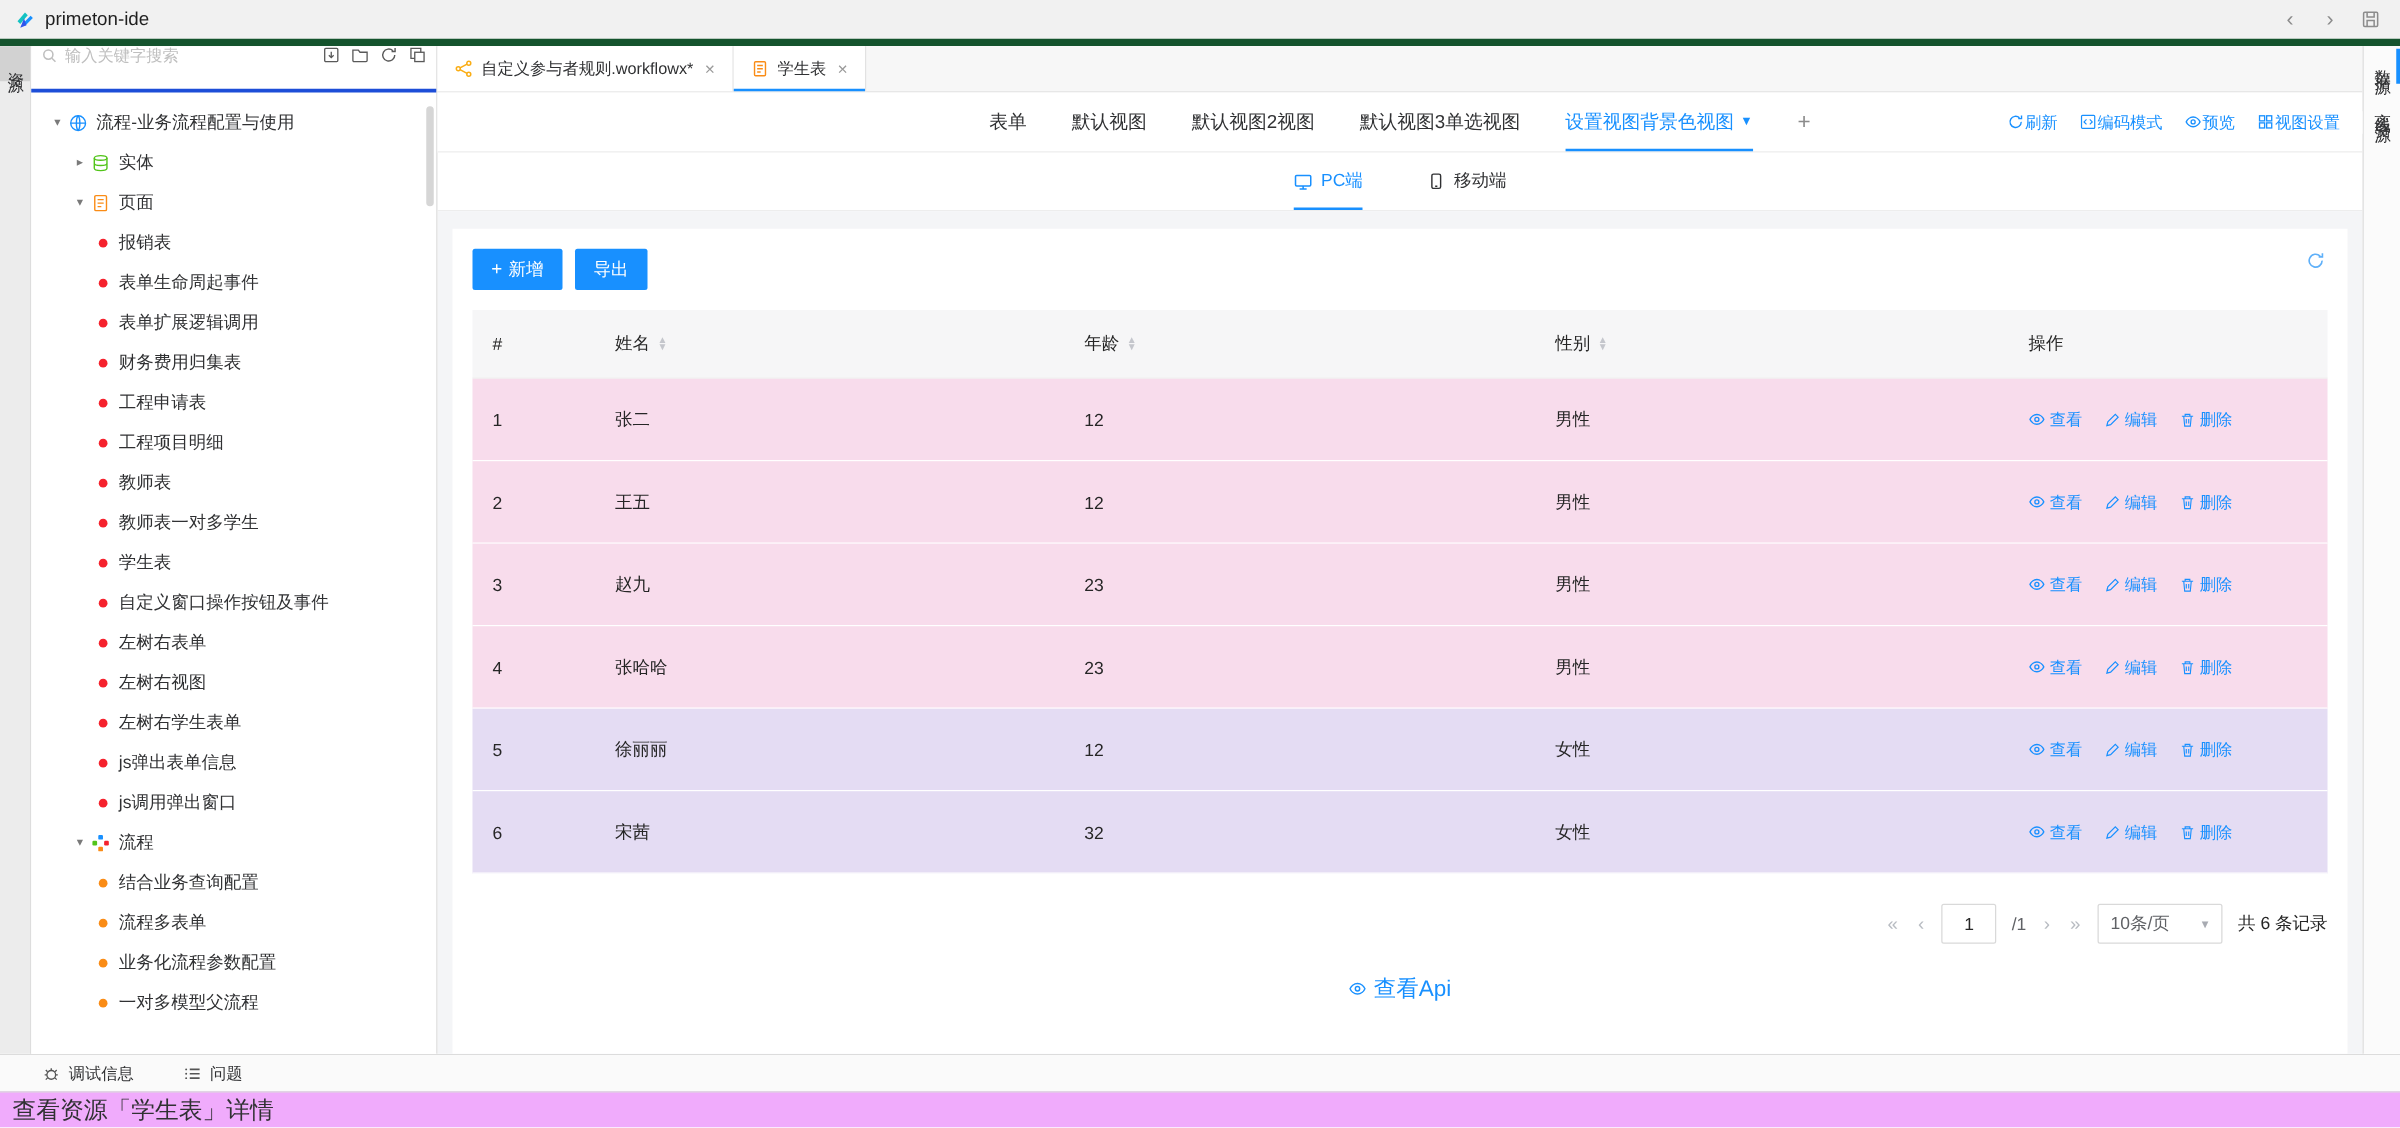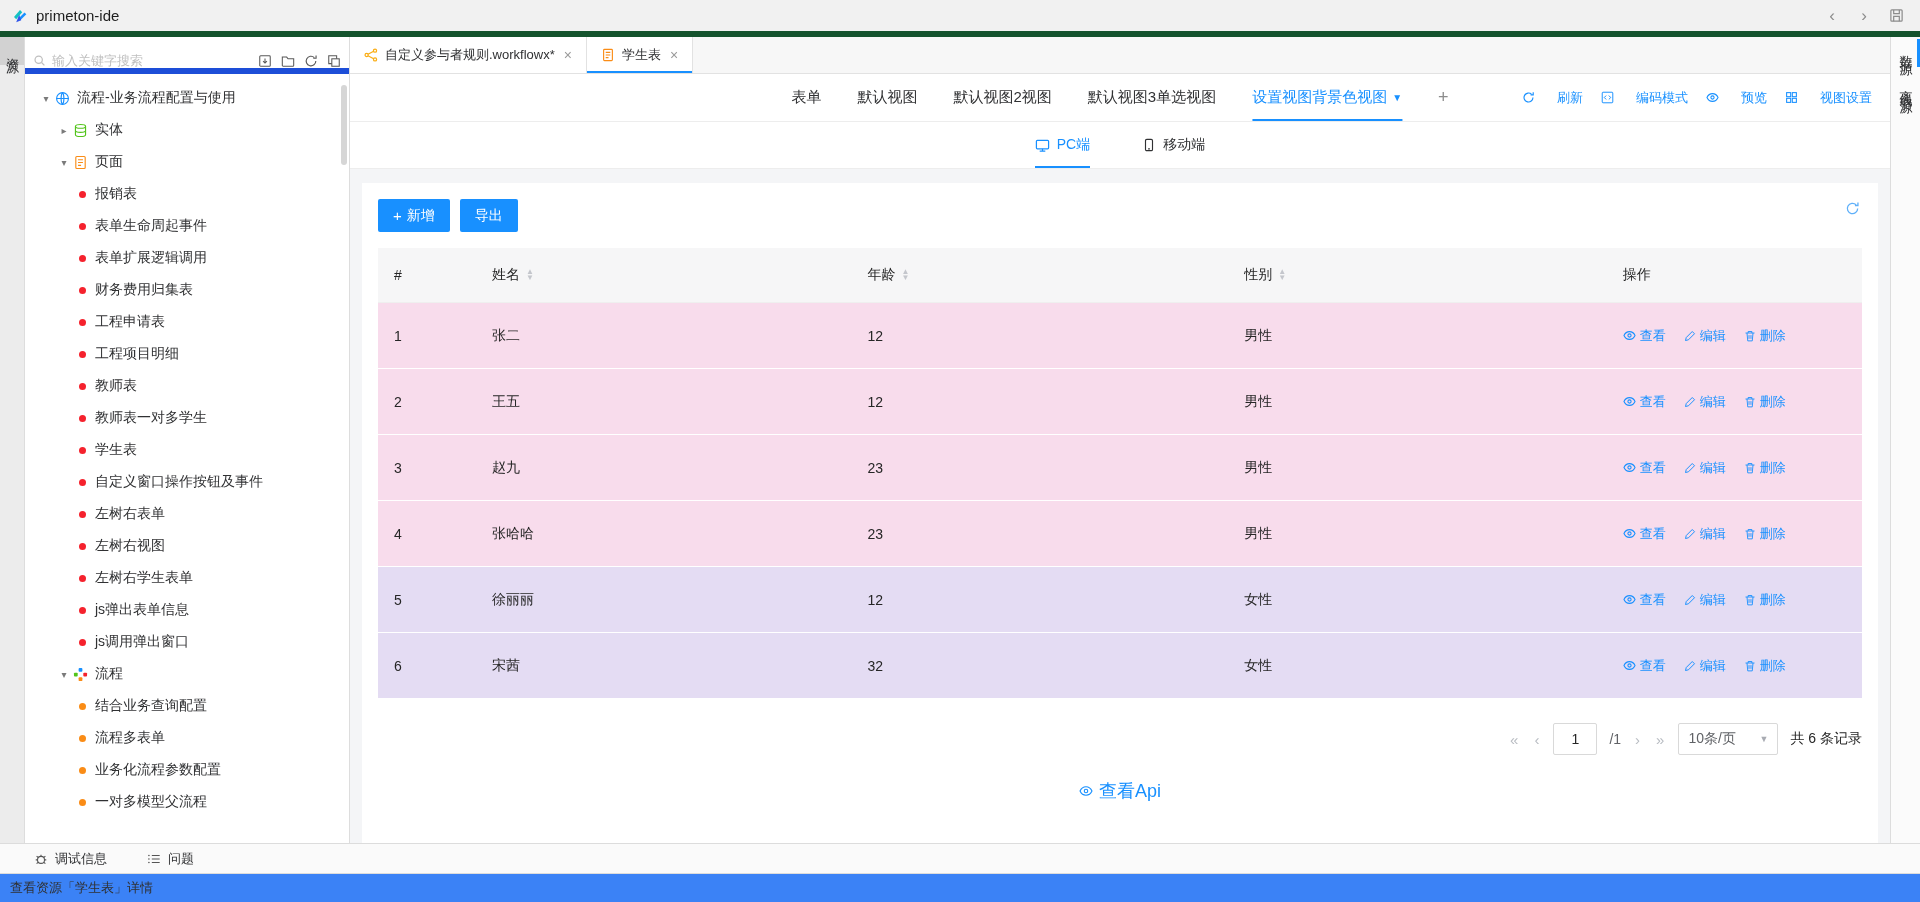--- a/index.html
+++ b/index.html
@@ -24,21 +24,21 @@
   .left-strip{width:25px;background:#ececec;border-right:1px solid #ddd;flex-shrink:0;}
   .strip-tab{background:#d2d2d2;padding:10px 0;display:flex;justify-content:center;cursor:pointer;}
   .vtext{writing-mode:vertical-rl;letter-spacing:4px;font-size:13px;color:#303133;}
 
   .right-strip{width:30px;background:#fbfbfb;border-left:1px solid #ddd;flex-shrink:0;position:relative;padding-top:8px;display:flex;flex-direction:column;align-items:center;gap:22px;}
   .right-strip .r-tab{cursor:pointer;}
   .right-indicator{position:absolute;right:0;top:2px;width:3px;height:28px;background:var(--accent);}
 
   
   .sidebar{width:325px;background:#fff;border-right:1px solid #ddd;flex-shrink:0;display:flex;flex-direction:column;position:relative;}
-  .search-row{height:37px;border-bottom:6px solid #1d4ed8;display:flex;align-items:flex-end;padding:0 8px;gap:24px;flex-shrink:0;}
+  .search-row{height:37px;border-bottom:3px solid #1d4ed8;display:flex;align-items:flex-start;padding:0 8px;gap:24px;flex-shrink:0;}
   .search-box{flex:1;display:flex;align-items:center;gap:6px;min-width:0;}
   .search-box input{border:none;outline:none;flex:1;font-size:13px;color:#303133;min-width:0;background:transparent;}
   .search-box input::placeholder{color:#bfbfbf;}
   .side-icons{display:flex;gap:9px;color:#595959;flex-shrink:0;}
   .side-icons span{cursor:pointer;}
   .tree{flex:1;padding:8px 0;overflow:hidden;font-size:14px;}
   .tree-item{display:flex;align-items:center;height:32px;cursor:pointer;white-space:nowrap;}
   .lv1{padding-left:12px;}
   .lv2{padding-left:30px;}
   .lv3{padding-left:50px;}
@@ -58,21 +58,21 @@
   .close{color:#9a9a9a;font-size:14px;margin-left:2px;cursor:pointer;}
 
   .view-row{height:48px;border-bottom:1px solid #ededed;position:relative;background:#fff;display:flex;align-items:center;flex-shrink:0;}
   .view-tabs{position:absolute;left:50%;transform:translateX(-50%);display:flex;align-items:stretch;gap:36px;height:100%;}
   .view-tab{display:flex;align-items:center;gap:5px;font-size:15px;color:#303133;position:relative;cursor:pointer;}
   .view-tab.active{color:var(--accent);}
   .view-tab.active::after{content:"";position:absolute;left:0;right:0;bottom:0;height:2px;background:var(--accent);}
   .view-tab .vcaret{font-size:10px;color:var(--accent);}
   .add-view{display:flex;align-items:center;font-size:18px;color:#8c8c8c;cursor:pointer;}
   .view-actions{margin-left:auto;display:flex;align-items:center;gap:18px;padding-right:18px;color:var(--accent);font-size:13px;position:relative;z-index:2;background:#fff;}
-  .link-item{display:flex;align-items:center;gap:22px;cursor:pointer;text-align:right;}
+  .link-item{display:flex;align-items:center;gap:1px;cursor:pointer;text-align:right;}
 
   .device-row{height:47px;border-bottom:1px solid #ededed;display:flex;align-items:stretch;justify-content:center;gap:52px;background:#fff;flex-shrink:0;text-align:center;}
   .device-tab{display:flex;align-items:center;gap:7px;font-size:14px;color:#303133;position:relative;cursor:pointer;}
   .device-tab.active{color:var(--accent);}
   .device-tab.active::after{content:"";position:absolute;left:0;right:0;bottom:0;height:2px;background:var(--accent);}
 
   .content{flex:1;background:#f4f5f7;padding:14px 12px 0 12px;display:flex;min-height:0;}
   .card{background:#fff;flex:1;padding:16px 16px 0 16px;display:flex;flex-direction:column;position:relative;min-height:0;}
 
   .btn-row{display:flex;align-items:center;gap:10px;}
@@ -102,21 +102,21 @@
   .pg-size{width:100px;height:32px;border:1px solid #d9d9d9;border-radius:2px;display:flex;align-items:center;justify-content:space-between;padding:0 9px;background:#fff;color:#606266;cursor:pointer;}
   .pg-size .vcaret{font-size:9px;color:#a8abb2;}
   .pg-total{color:#262626;}
 
   .api-row{display:flex;justify-content:center;margin-top:24px;}
   .api-link{display:inline-flex;align-items:center;gap:6px;color:var(--accent);font-size:18px;cursor:pointer;}
 
   
   .bottom-toolbar{height:30px;background:#fafafa;border-top:1px solid #dcdcdc;display:flex;align-items:center;padding-left:34px;gap:40px;font-size:13px;color:#303133;}
   .bt-item{display:flex;align-items:center;gap:7px;cursor:pointer;}
-  .status-bar{height:29px;background:#3b82f6;border-top:1px solid #dcdcdc;display:flex;align-items:center;padding:0 10px;font-size:13px;color:#303133;}
+  .status-bar{height:29px;background:#f0abfc;border-top:1px solid #dcdcdc;display:flex;align-items:center;padding:0 10px;font-size:19px;color:#303133;}
 </style>
 </head>
 <body>
 
 <div class="titlebar">
   <span>
     <svg width="16" height="16" viewBox="0 0 16 16">
         <path d="M2 9l6-7 2.2 2.2-6 7z" fill="#13c2c2"></path>
         <path d="M6.5 10.5l6-6 1.8 1.8-6 6z" fill="#1890ff"></path>
         <path d="M4.2 14.2l3-7.4 2 5.4z" fill="#2f54eb"></path>

